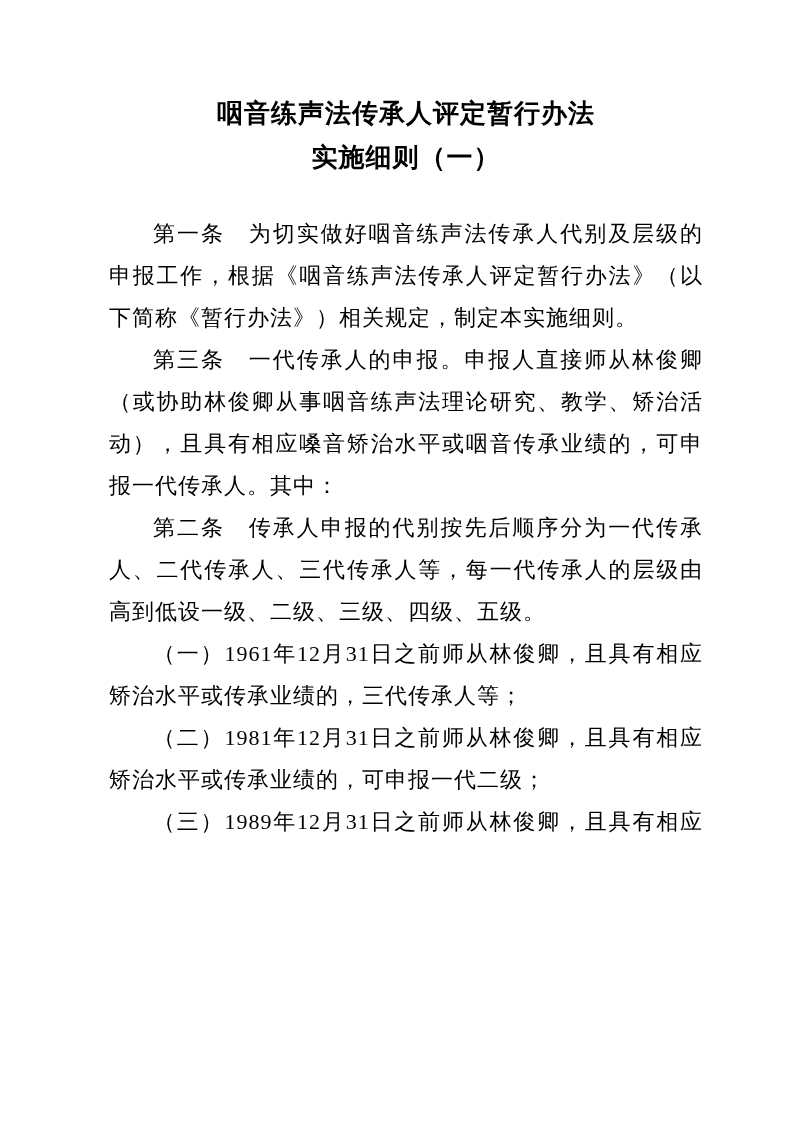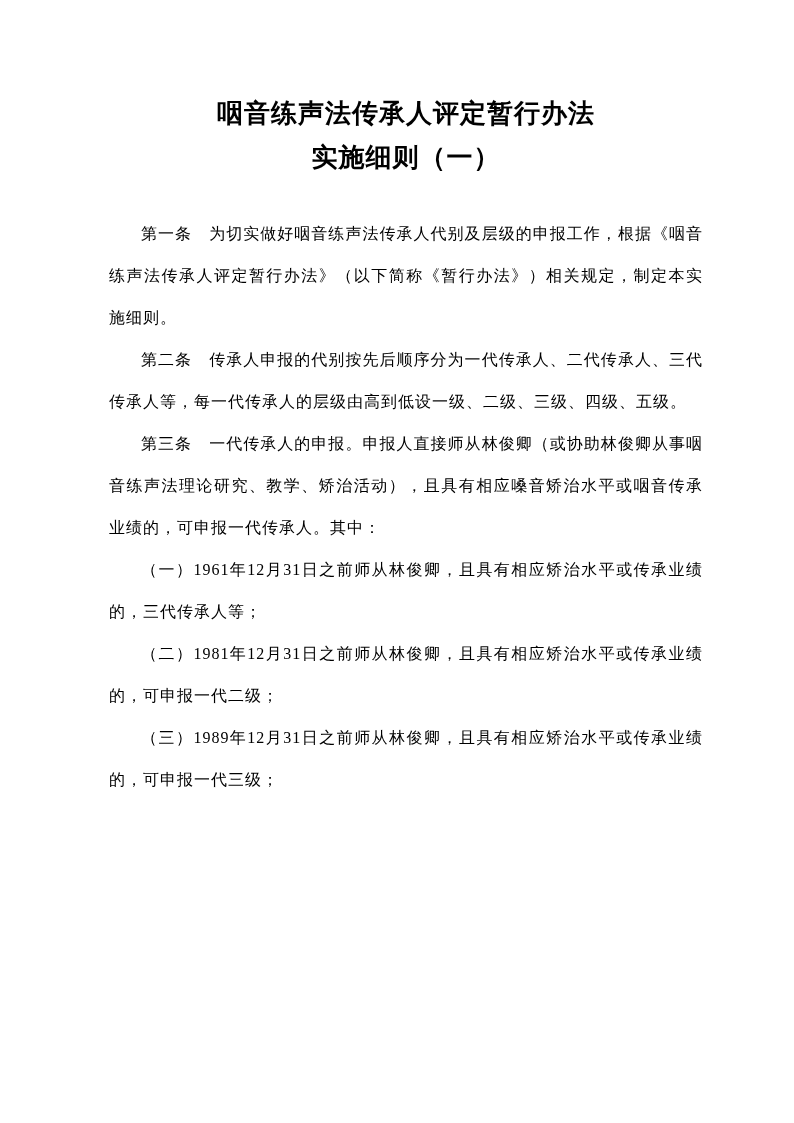--- a/index.html
+++ b/index.html
@@ -29,21 +29,21 @@
   }
   .doc-number {
     margin-top: 45px;
     text-align: center;
     font-size: 20px;
     line-height: 26px;
     letter-spacing: 2px;
   }
   .body-text {
     margin-top: 33px;
-    font-size: 16px;
+    font-size: 22px;
     line-height: 42px;
     letter-spacing: 1px;
     text-align: justify;
     text-justify: inter-ideograph;
     font-family: Liberation Serif, serif;
   }
   .para {
     margin: 0;
     padding: 0;
     text-indent: 2em;
@@ -66,22 +66,22 @@
 
 <div class="page">
 
   <h1 class="title">咽音练声法传承人评定暂行办法</h1>
 
   <h1 class="title">实施细则（一）</h1>
 
 
   <div class="body-text">
     <p class="para">第一条　为切实做好咽音练声法传承人代别及层级的申报工作，根据《咽音练声法传承人评定暂行办法》（以下简称《暂行办法》）相关规定，制定本实施细则。</p>
+    <p class="para">第三条　一代传承人的申报。申报人直接师从林俊卿（或协助林俊卿从事咽音练声法理论研究、教学、矫治活动），且具有相应嗓音矫治水平或咽音传承业绩的，可申报一代传承人。其中：</p>
     <p class="para">第二条　传承人申报的代别按先后顺序分为一代传承人、二代传承人、三代传承人等，每一代传承人的层级由高到低设一级、二级、三级、四级、五级。</p>
-    <p class="para">第三条　一代传承人的申报。申报人直接师从林俊卿（或协助林俊卿从事咽音练声法理论研究、教学、矫治活动），且具有相应嗓音矫治水平或咽音传承业绩的，可申报一代传承人。其中：</p>
     <p class="para">（一）1961年12月31日之前师从林俊卿，且具有相应矫治水平或传承业绩的，三代传承人等；</p>
     <p class="para">（二）1981年12月31日之前师从林俊卿，且具有相应矫治水平或传承业绩的，可申报一代二级；</p>
     <p class="para">（三）1989年12月31日之前师从林俊卿，且具有相应矫治水平或传承业绩的，可申报一代三级；</p>
   </div>
 
   <div class="page-number">- 1 -</div>
 
 </div>
 
 </body></html>

